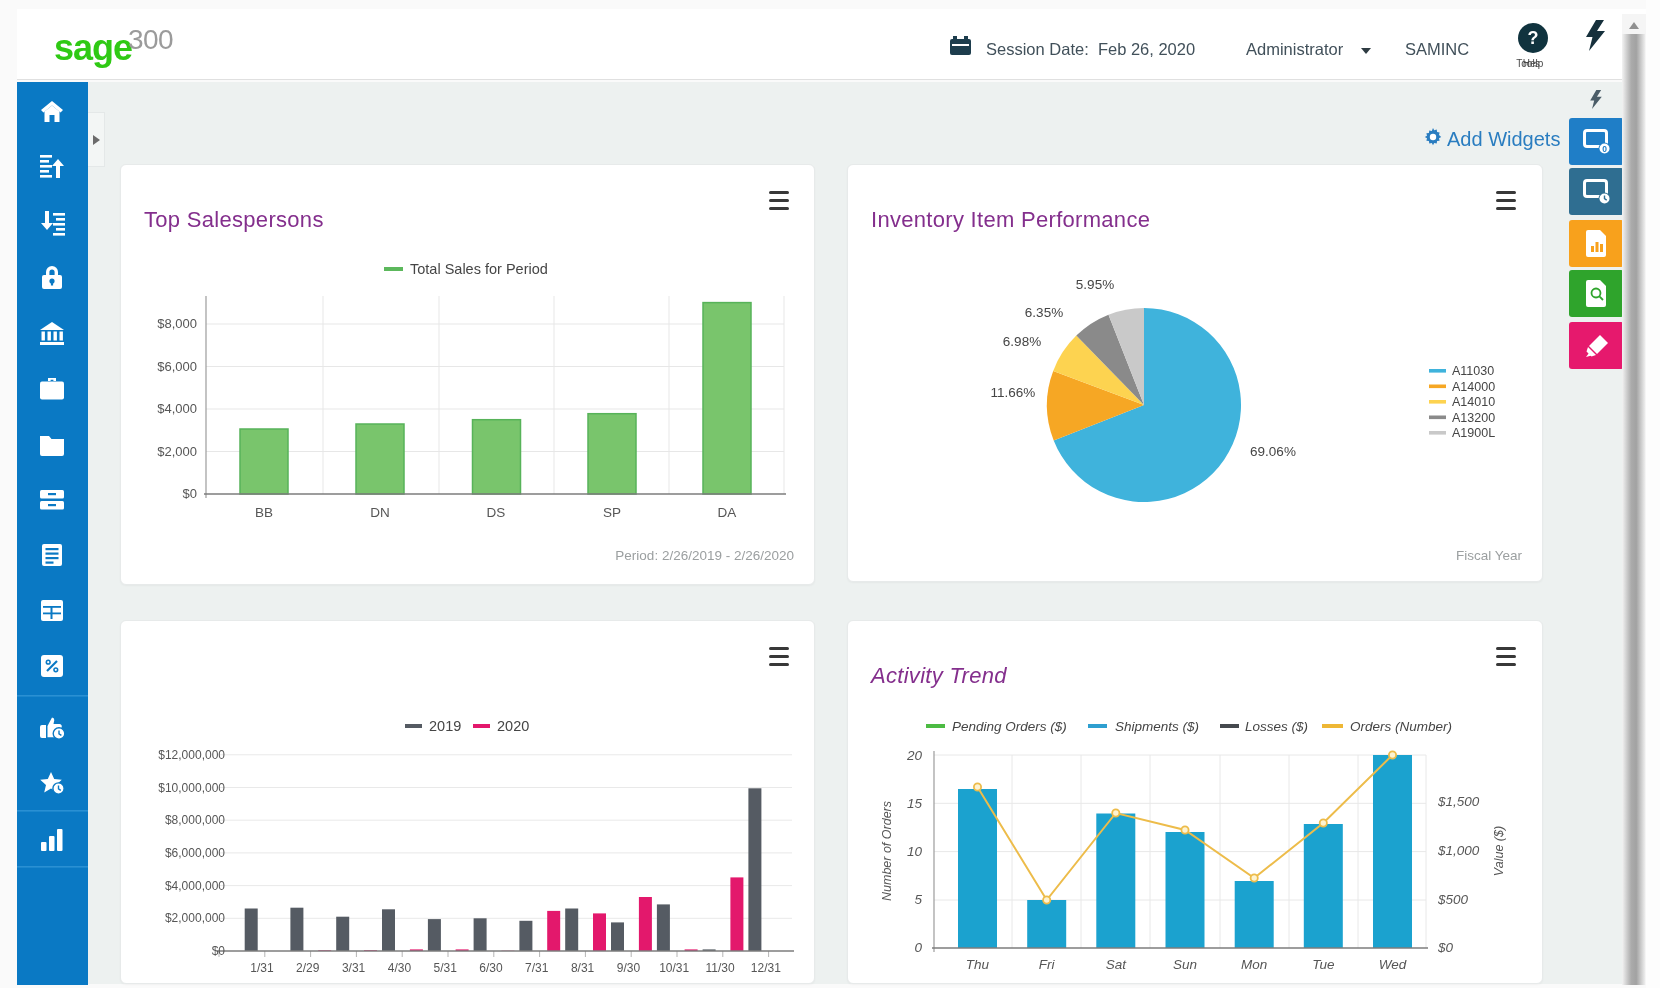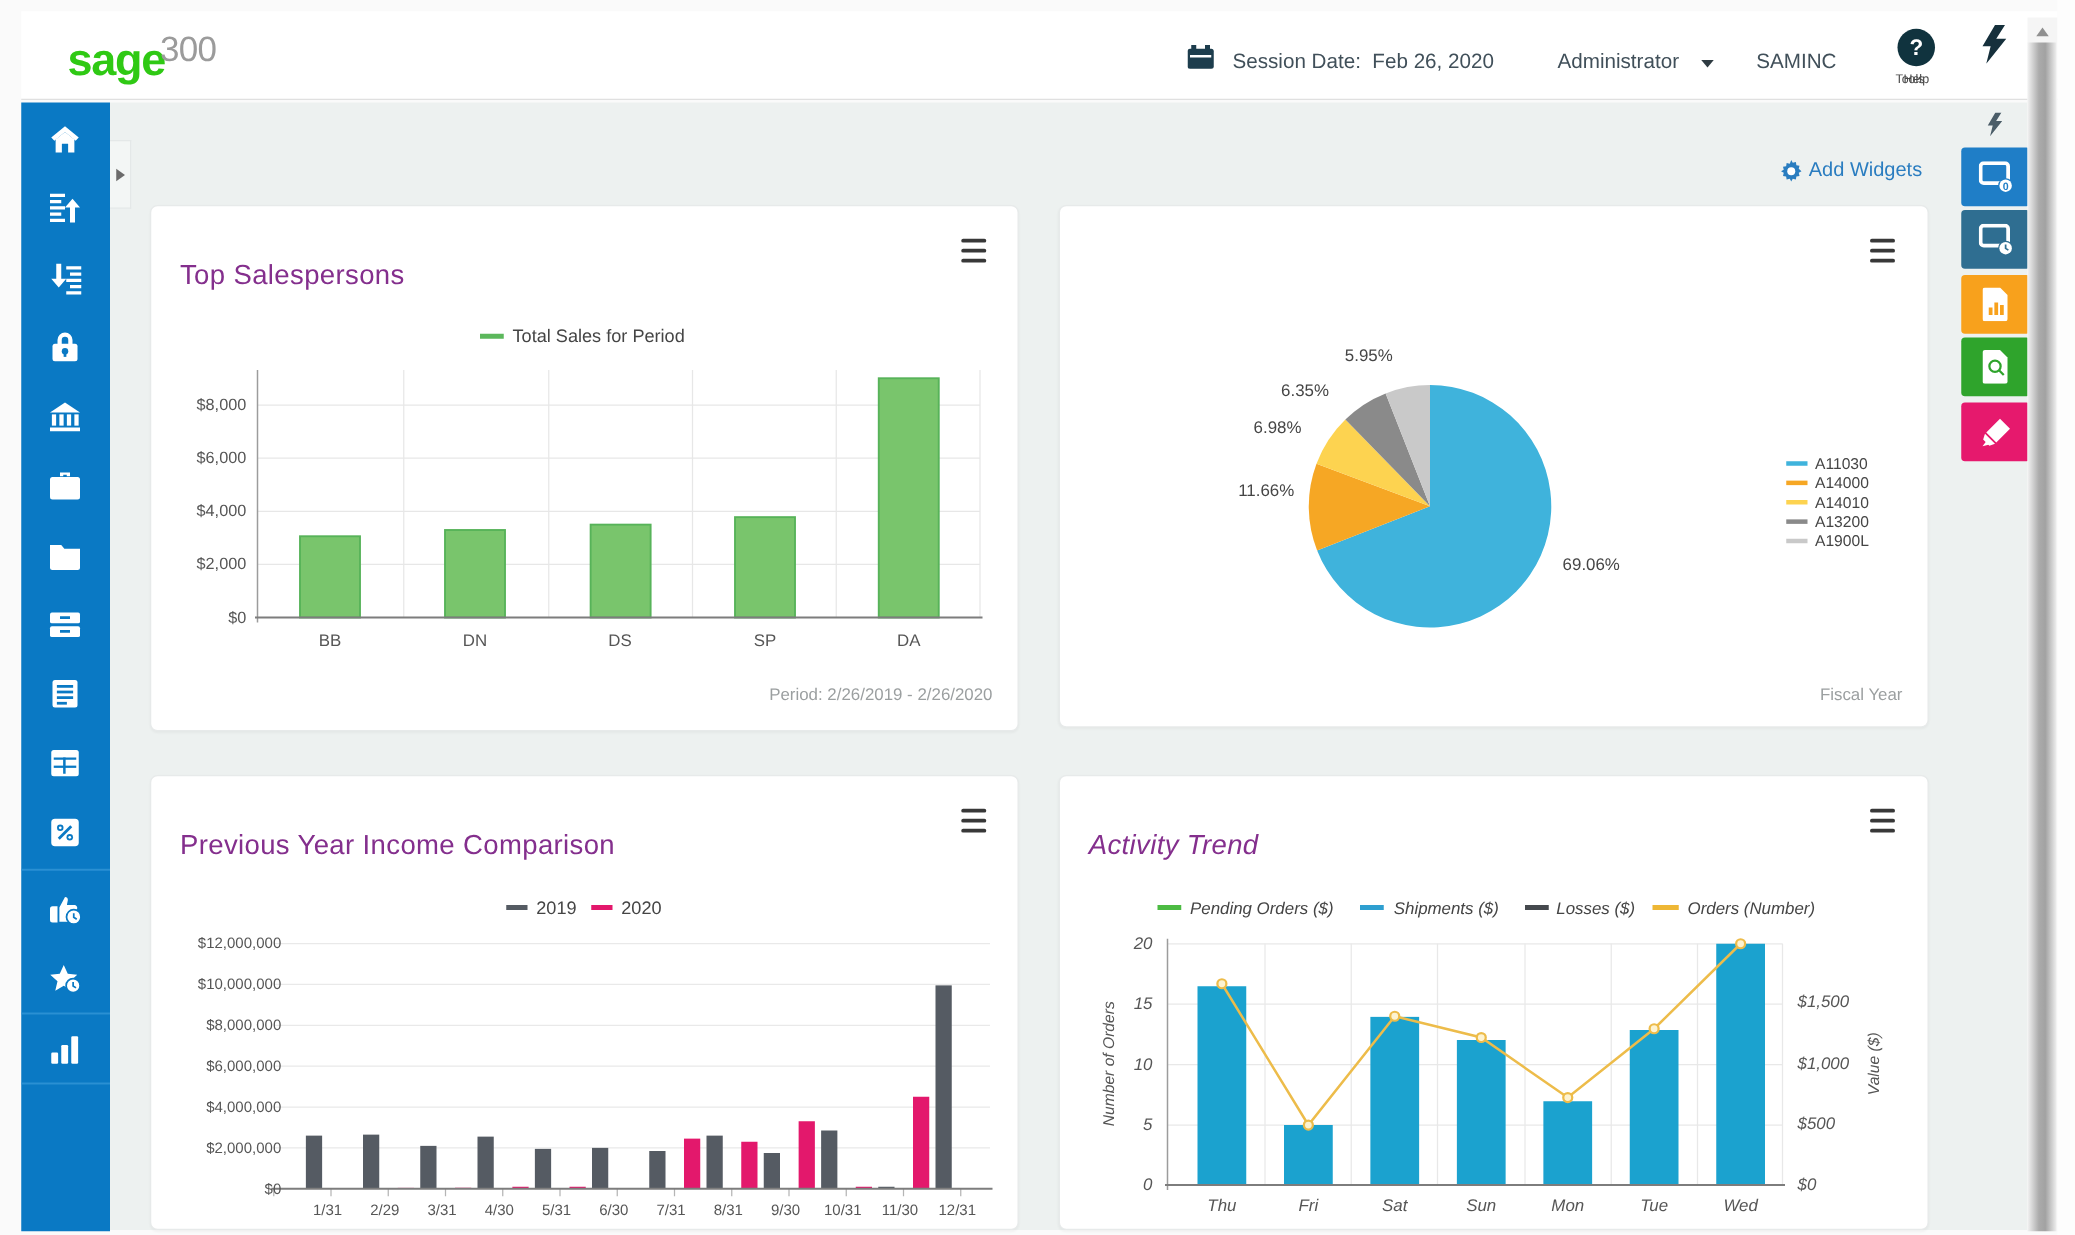--- a/index.html
+++ b/index.html
@@ -168,21 +168,21 @@
 
   <div class="abs" style="left:88px;top:112px;width:17px;height:55px;background:#f3f6f5;border:1px solid #e4e8e8;border-left:none;"></div>
   <svg class="abs" style="left:92px;top:134px" width="9" height="12">
       <polygon points="1,1 8,6 1,11" fill="#6b6b6b"></polygon>
     </svg>
 
   <svg class="abs" style="left:1424px;top:128px" width="18" height="18" viewBox="0 0 18 18">
     <path fill="#2a7dc0" d="M9 0l1.2 2.2 2.5-.6 .4 2.5 2.5 .4-.6 2.5L17.2 9l-2.2 1.2 .6 2.5-2.5 .4-.4 2.5-2.5-.6L9 17.2l-1.2-2.2-2.5 .6-.4-2.5-2.5-.4 .6-2.5L.8 9 3 7.8l-.6-2.5 2.5-.4 .4-2.5 2.5 .6z"></path>
     <circle cx="9" cy="9" r="3.2" fill="#fff"></circle>
   </svg>
-  <div class="abs" style="left:1447px;top:128px;font-size:16px;color:#2a7dc0;">Add Widgets</div>
+  <div class="abs" style="left:1447px;top:128px;font-size:20px;color:#2a7dc0;">Add Widgets</div>
 
   <svg class="abs" style="left:1589px;top:90px" width="14" height="19" viewBox="0 0 23 31">
     <polygon points="12,0 2,17 8.5,17 5,31 21,11 13,11 20,0" fill="#4b5d68"></polygon>
   </svg>
   <div class="wbtn" style="top:118px;background:#1f7ec7;">
     <svg style="position:absolute;left:14px;top:11px" width="28" height="26" viewBox="0 0 28 26">
       <rect x="1.5" y="1.5" width="22" height="16" rx="2.5" fill="none" stroke="#fff" stroke-width="3"></rect>
       <circle cx="21.5" cy="19.5" r="6" fill="#1f7ec7"></circle>
       <circle cx="21.5" cy="19.5" r="5" fill="#fff"></circle>
       <text x="21.5" y="23" font-size="8.5" font-weight="bold" fill="#1f7ec7" text-anchor="middle">0</text>
@@ -260,20 +260,21 @@
         <text x="143" y="352">BB</text>
           <text x="259" y="352">DN</text>
           <text x="375" y="352">DS</text>
         <text x="491" y="352">SP</text>
           <text x="606" y="352">DA</text>
       </g>
       <text x="673" y="395" font-size="13.5" fill="#9b9fa0" text-anchor="end">Period: 2/26/2019 - 2/26/2020</text>
     </svg>
   </div>
   <div class="card" id="card2">
+    <div class="wtitle">Inventory Item Performance</div>
     <div class="burger" style="left:648px;top:26px">
         <span style="top:0"></span>
         <span style="top:7.8px"></span>
         <span style="top:15.6px"></span>
       </div>
     <svg width="696" height="418" viewBox="0 0 696 418" style="position:absolute;left:0;top:0">
       <path d="M296 240 L296 143 A97 97 0 1 1 205.7 275.4 Z" fill="#3fb3dc"></path>
       <path d="M296 240 L205.7 275.4 A97 97 0 0 1 205.2 205.9 Z" fill="#f6a724"></path>
       <path d="M296 240 L205.2 205.9 A97 97 0 0 1 228.3 170.6 Z" fill="#fdd350"></path>
       <path d="M296 240 L228.3 170.6 A97 97 0 0 1 260.5 149.7 Z" fill="#8a8a8a"></path>
@@ -296,21 +297,20 @@
         <text x="604" y="210">A11030</text>
           <text x="604" y="225.5">A14000</text>
         <text x="604" y="241">A14010</text>
           <text x="604" y="256.5">A13200</text>
         <text x="604" y="272">A1900L</text>
       </g>
       <text x="674" y="395" font-size="13.5" fill="#9b9fa0" text-anchor="end">Fiscal Year</text>
     </svg>
   </div>
   <div class="card" id="card3">
-    <div class="wtitle">Previous Year Income Comparison</div>
     <div class="burger" style="left:648px;top:26px">
         <span style="top:0"></span>
         <span style="top:7.8px"></span>
         <span style="top:15.6px"></span>
       </div>
     <svg width="695" height="364" viewBox="0 0 695 364" style="position:absolute;left:0;top:0">
       <rect x="284" y="103" width="17" height="4" fill="#555b63"></rect>
       <text x="308" y="110" font-size="14.5" fill="#454545">2019</text>
       <rect x="352" y="103" width="17" height="4" fill="#e3186c"></rect>
       <text x="376" y="110" font-size="14.5" fill="#454545">2020</text>

